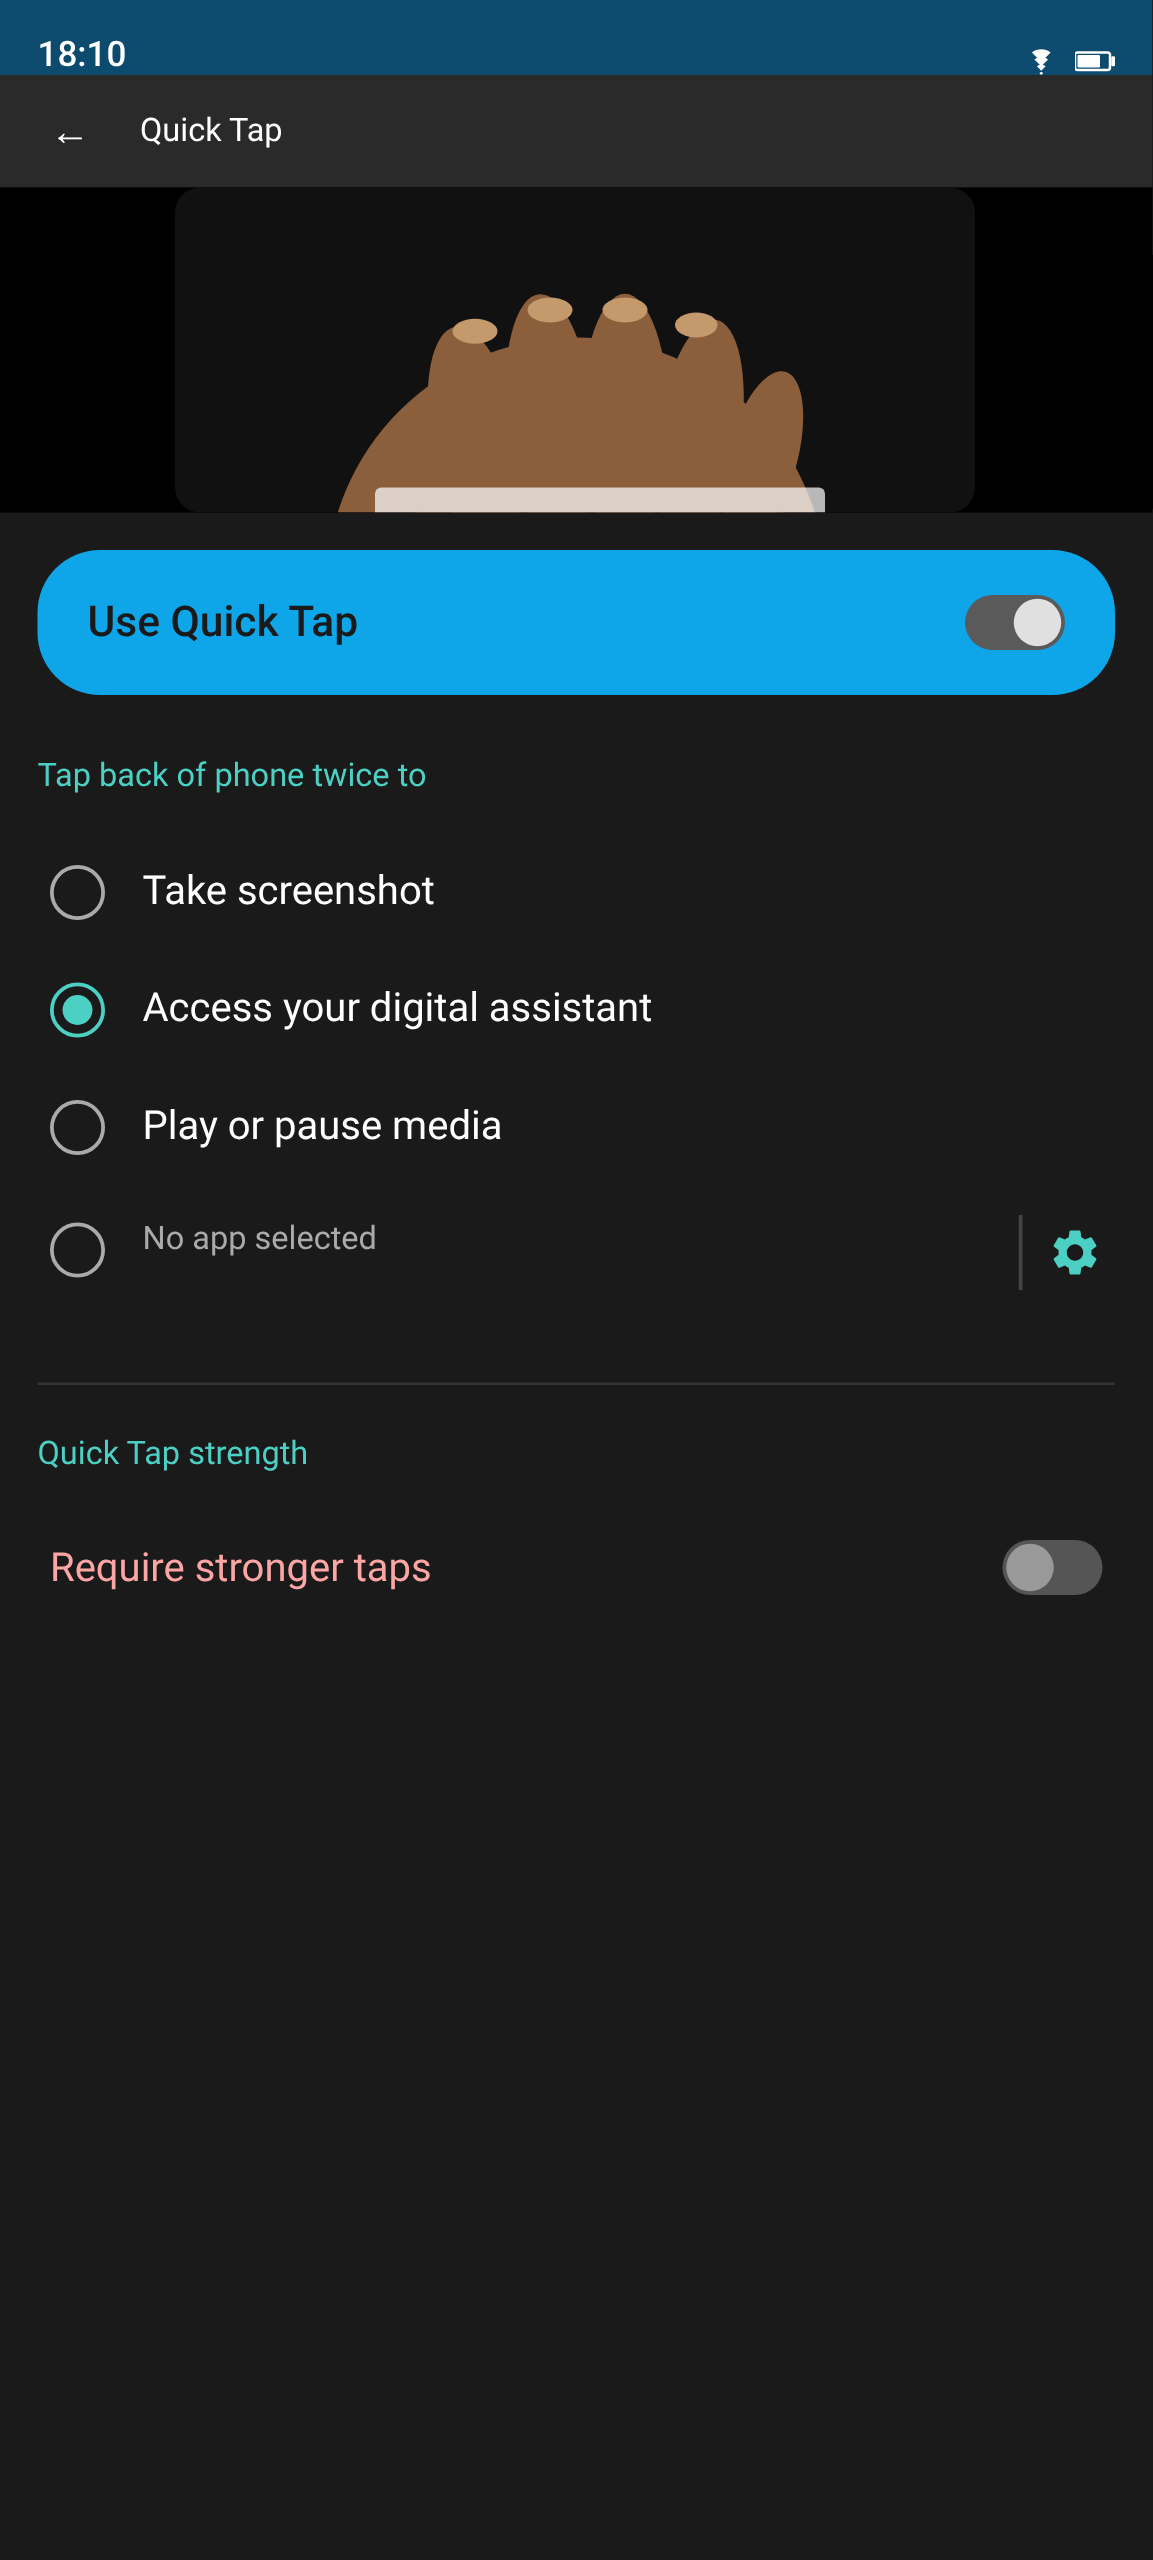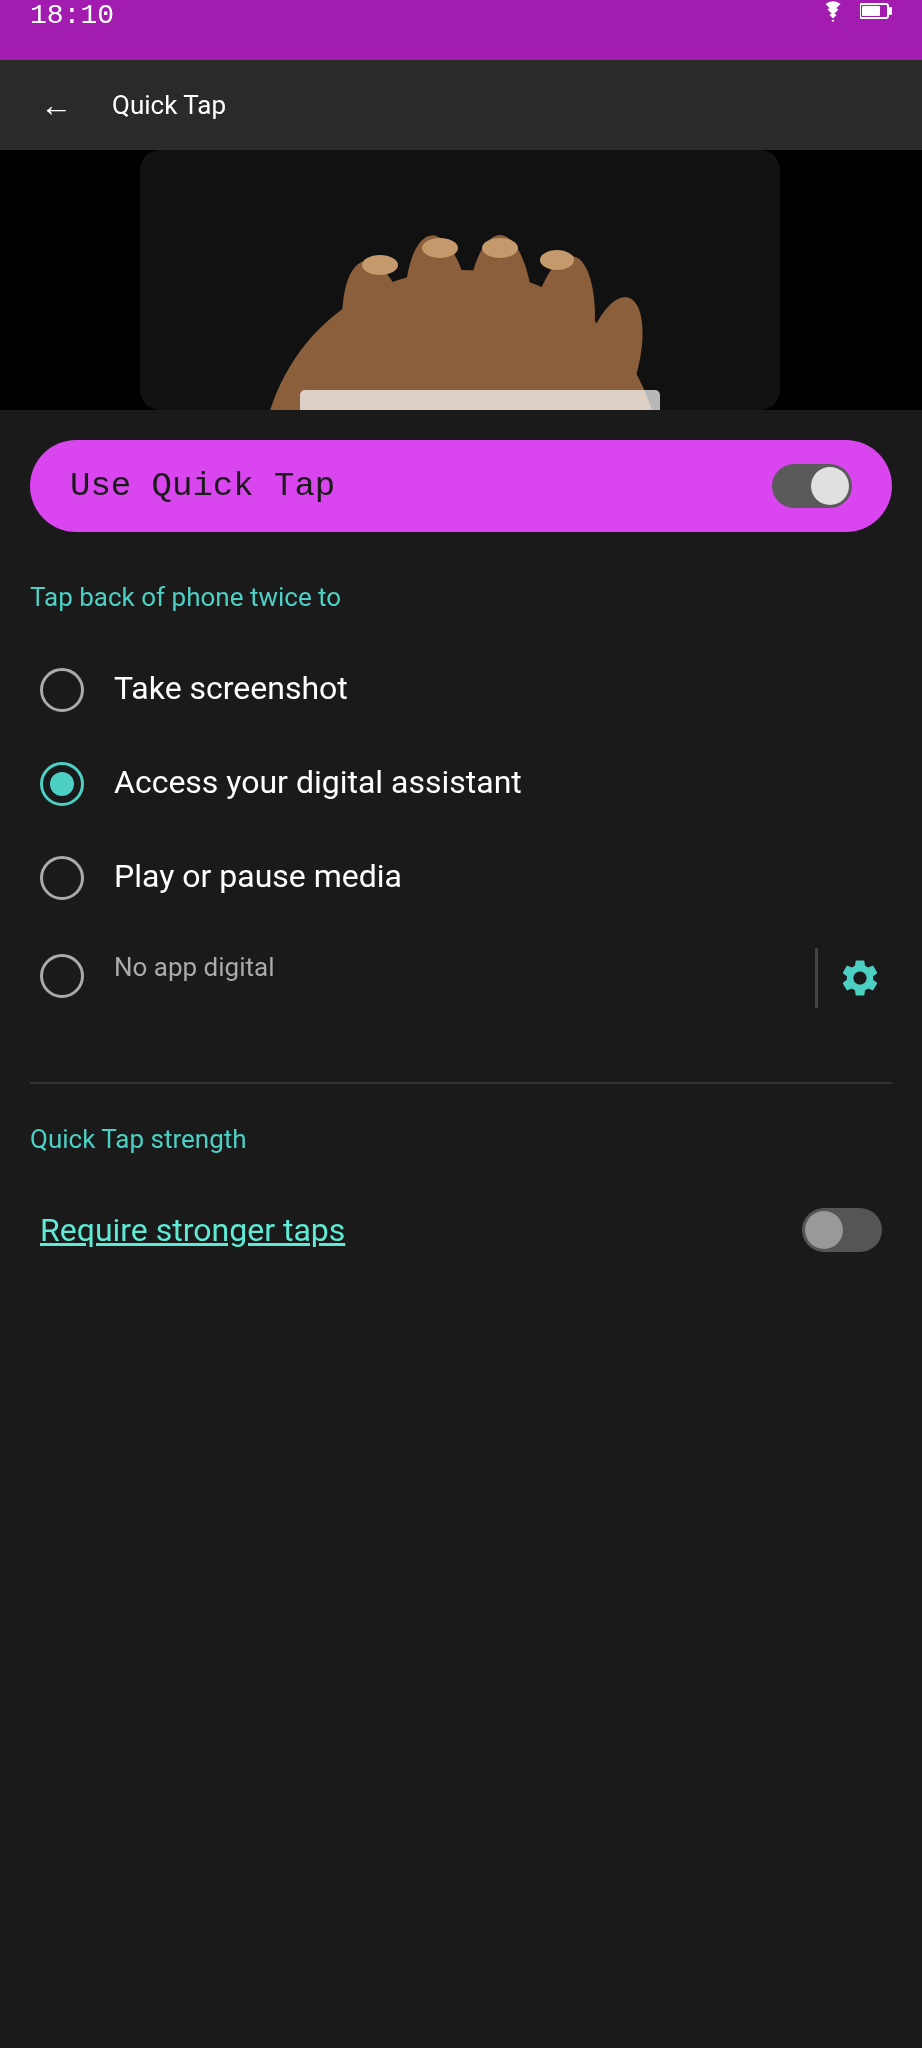--- a/index.html
+++ b/index.html
@@ -11,27 +11,26 @@
     body {
       width: 922px;
       min-height: 2048px;
       background-color: #1a1a1a;
       font-family: 'Roboto', Arial, sans-serif;
       color: #ffffff;
       overflow-x: hidden;
     }
 
     .status-bar {
-      background-color: #a21caf;
+      background-color: #0c4a6e;
       height: 60px;
       display: flex;
-      align-items: flex-start;
+      align-items: flex-end;
       justify-content: space-between;
       padding: 0 30px;
-      font-family: Liberation Mono, monospace;
     }
 
     .status-time {
       font-size: 28px;
       font-weight: 500;
       color: #ffffff;
     }
 
     .status-icons {
       display: flex;
@@ -71,28 +70,27 @@
       display: flex;
       justify-content: center;
       align-items: flex-end;
     }
 
     .content-area {
       padding: 30px 30px;
     }
 
     .toggle-card {
-      background-color: #d946ef;
+      background-color: #0ea5e9;
       border-radius: 50px;
-      padding: 24px 40px;
+      padding: 36px 40px;
       display: flex;
       align-items: center;
       justify-content: space-between;
       margin-bottom: 50px;
-      font-family: Liberation Mono, monospace;
     }
 
     .toggle-card-label {
       font-size: 34px;
       font-weight: 500;
       color: #1a1a1a;
     }
 
     .toggle-switch {
       width: 80px;
@@ -222,22 +220,21 @@
     .require-stronger-row {
       display: flex;
       align-items: center;
       justify-content: space-between;
       padding: 24px 10px;
     }
 
     .require-stronger-label {
       font-size: 32px;
       font-weight: 400;
-      color: #5eead4;
-      text-decoration: underline;
+      color: #fca5a5;
     }
 
     .toggle-switch-small {
       width: 80px;
       height: 44px;
       border-radius: 22px;
       background-color: #555;
       position: relative;
       cursor: pointer;
       flex-shrink: 0;
@@ -330,21 +327,21 @@
     <li class="radio-item">
       <div class="radio-circle"></div>
       <span class="radio-label">Play or pause media</span>
     </li>
 
 
 
     <li class="radio-item with-sub">
       <div class="radio-circle" style="margin-top: 6px;"></div>
       <div class="radio-text-group">
-        <div class="radio-sublabel">No app digital</div>
+        <div class="radio-sublabel">No app selected</div>
       </div>
       <div class="radio-item-right">
         <div class="divider-line"></div>
         <svg class="gear-icon" viewBox="0 0 24 24" fill="#4dd0c4" xmlns="http://www.w3.org/2000/svg">
           <path d="M19.14,12.94c0.04-0.3,0.06-0.61,0.06-0.94c0-0.32-0.02-0.64-0.07-0.94l2.03-1.58c0.18-0.14,0.23-0.41,0.12-0.61 l-1.92-3.32c-0.12-0.22-0.37-0.29-0.59-0.22l-2.39,0.96c-0.5-0.38-1.03-0.7-1.62-0.94L14.4,2.81c-0.04-0.24-0.24-0.41-0.48-0.41 h-3.84c-0.24,0-0.43,0.17-0.47,0.41L9.25,5.35C8.66,5.59,8.12,5.92,7.63,6.29L5.24,5.33c-0.22-0.08-0.47,0-0.59,0.22L2.74,8.87 C2.62,9.08,2.66,9.34,2.86,9.48l2.03,1.58C4.84,11.36,4.8,11.69,4.8,12s0.02,0.64,0.07,0.94l-2.03,1.58 c-0.18,0.14-0.23,0.41-0.12,0.61l1.92,3.32c0.12,0.22,0.37,0.29,0.59,0.22l2.39-0.96c0.5,0.38,1.03,0.7,1.62,0.94l0.36,2.54 c0.05,0.24,0.24,0.41,0.48,0.41h3.84c0.24,0,0.44-0.17,0.47-0.41l0.36-2.54c0.59-0.24,1.13-0.56,1.62-0.94l2.39,0.96 c0.22,0.08,0.47,0,0.59-0.22l1.92-3.32c0.12-0.22,0.07-0.47-0.12-0.61L19.14,12.94z M12,15.6c-1.98,0-3.6-1.62-3.6-3.6 s1.62-3.6,3.6-3.6s3.6,1.62,3.6,3.6S13.98,15.6,12,15.6z"></path>
         </svg>
       </div>
     </li>
 
   </ul>

